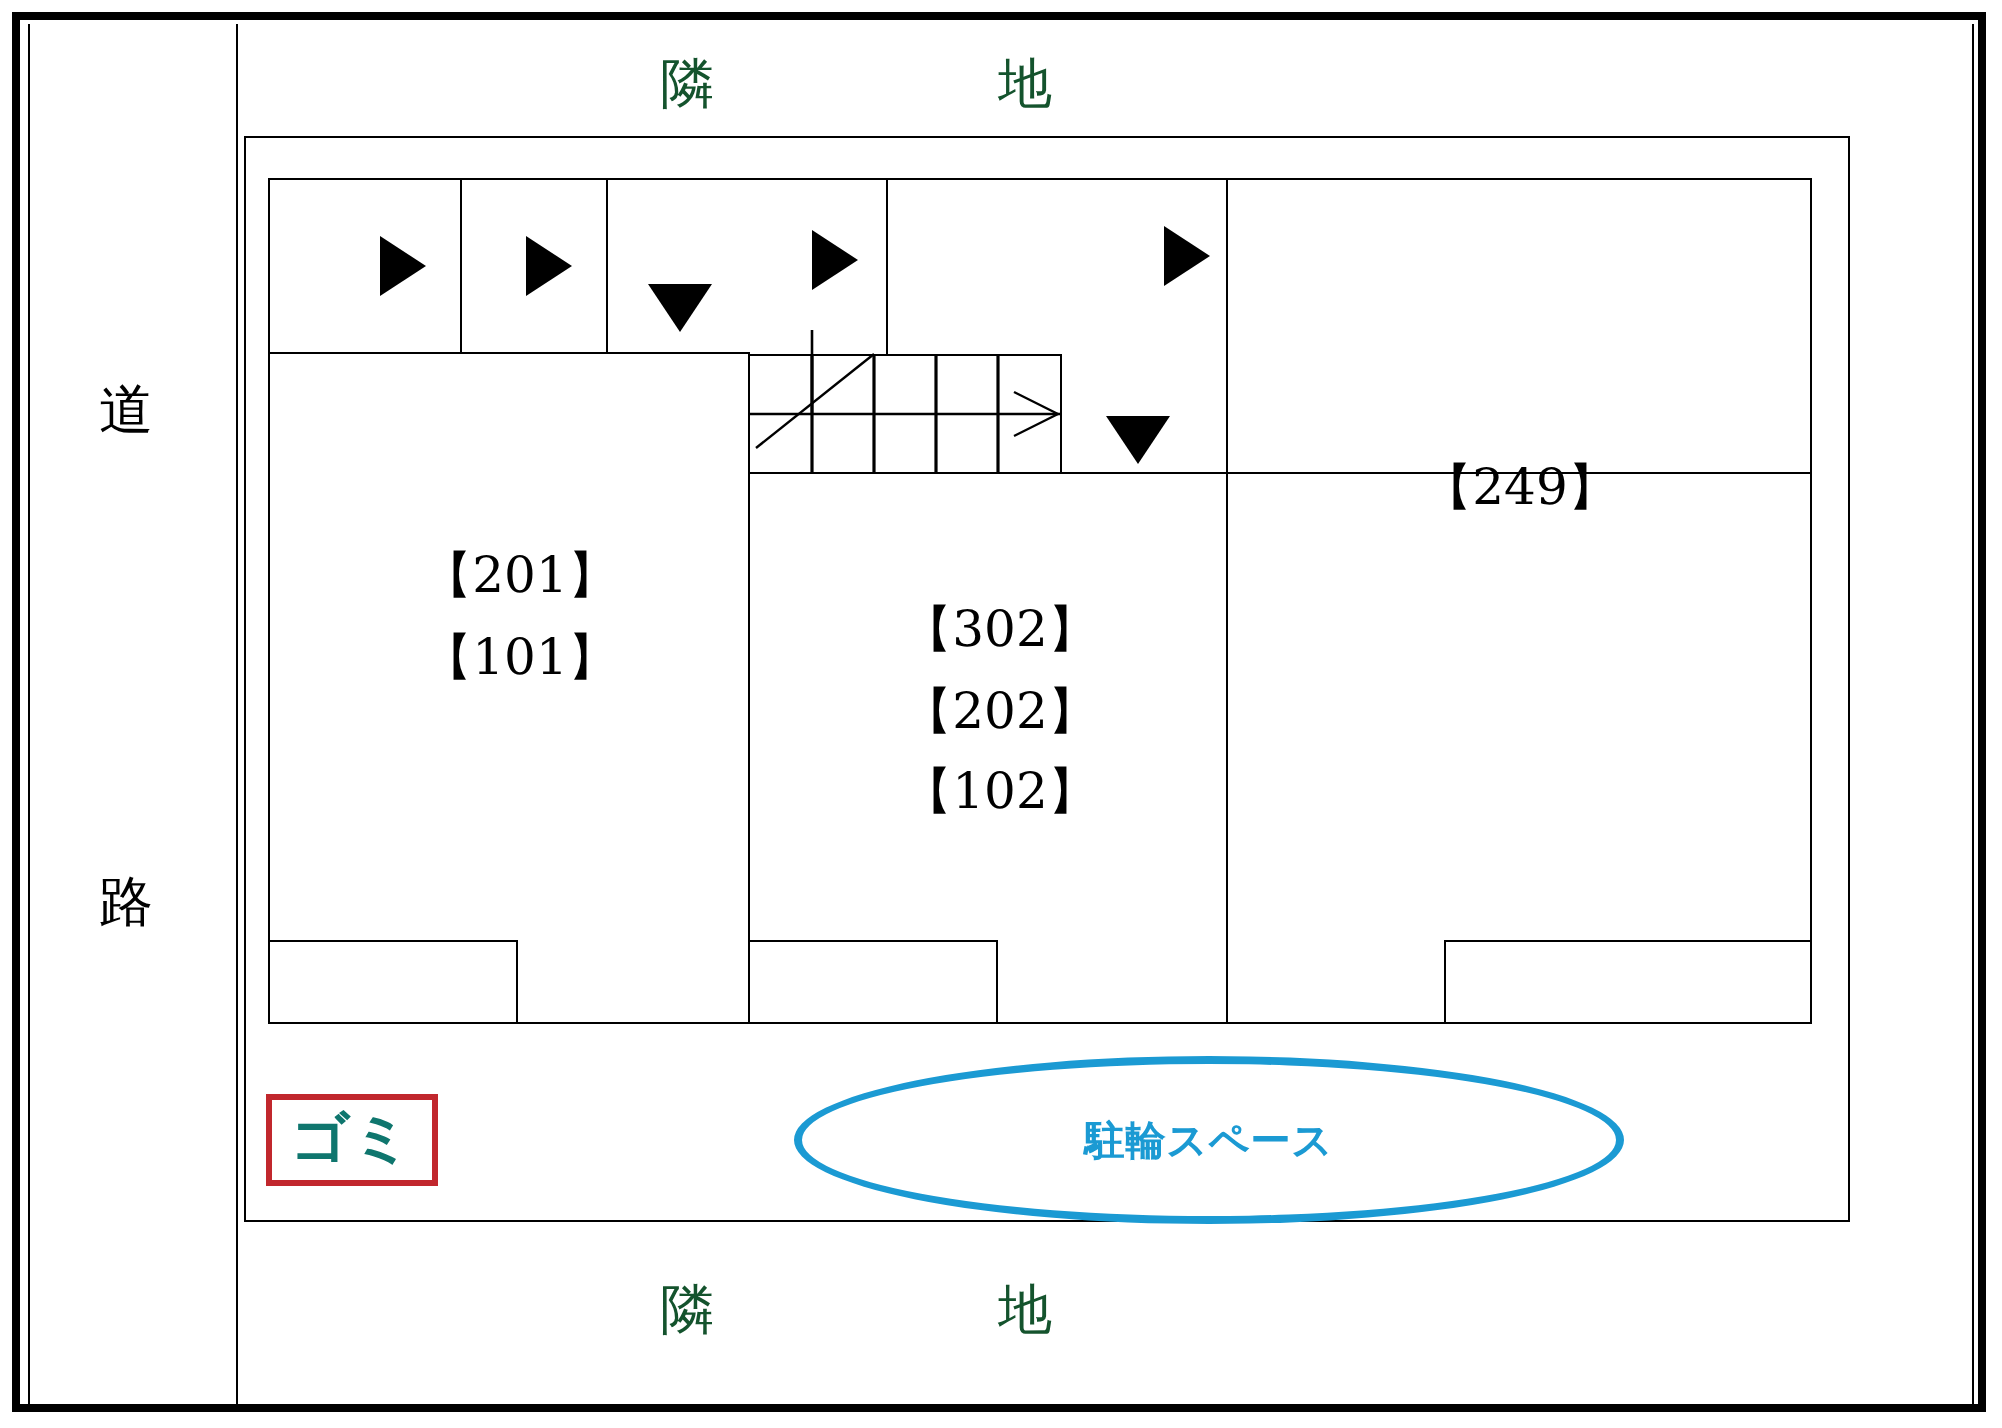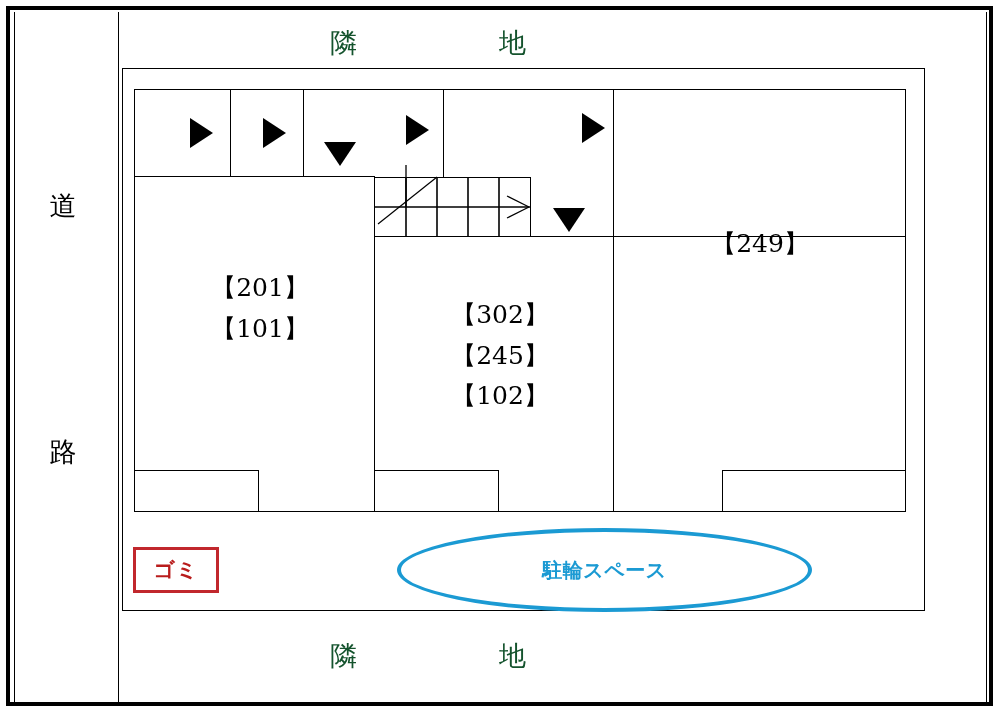--- a/index.html
+++ b/index.html
@@ -145,22 +145,22 @@
 
   
   .gomi {
     position: absolute;
     left: 133px;
     top: 547px;
     width: 86px;
     height: 46px;
     border: 3px solid #c1272d;
     box-sizing: border-box;
-    color: #b91c1c;
-    font-size: 21px;
+    color: #0f766e;
+    font-size: 29px;
     font-weight: bold;
     font-family: "DejaVu Sans", sans-serif;
     display: flex;
     align-items: center;
     justify-content: center;
     letter-spacing: 1px;
   }
 
   
   .bike-ellipse {
@@ -263,21 +263,21 @@
   <div class="hline" style="left:722px; top:470px; width:184px;"></div>
   <div class="vline" style="left:722px; top:470px; height:42px;"></div>
 
   <div class="unit-labels u1">
     <div>【201】</div>
     <div>【101】</div>
   </div>
 
   <div class="unit-labels u2">
     <div>【302】</div>
-    <div>【245】</div>
+    <div>【202】</div>
     <div>【102】</div>
   </div>
 
   <div class="unit-labels u3">
     <div>【249】</div>
   </div>
 
   <div class="gomi">
     <span>ゴミ</span>
   </div>

